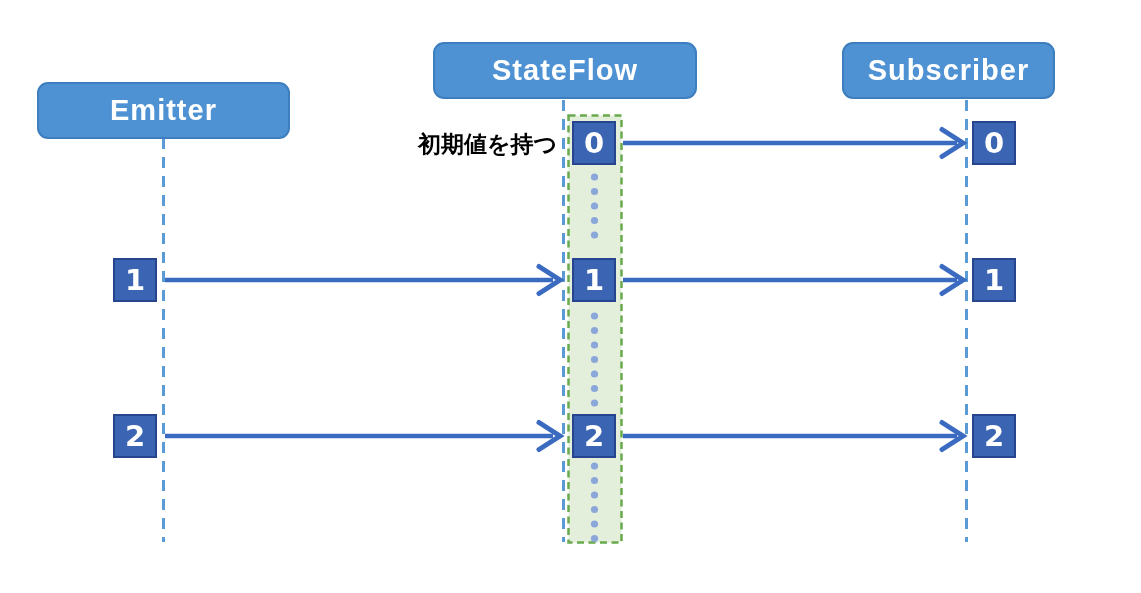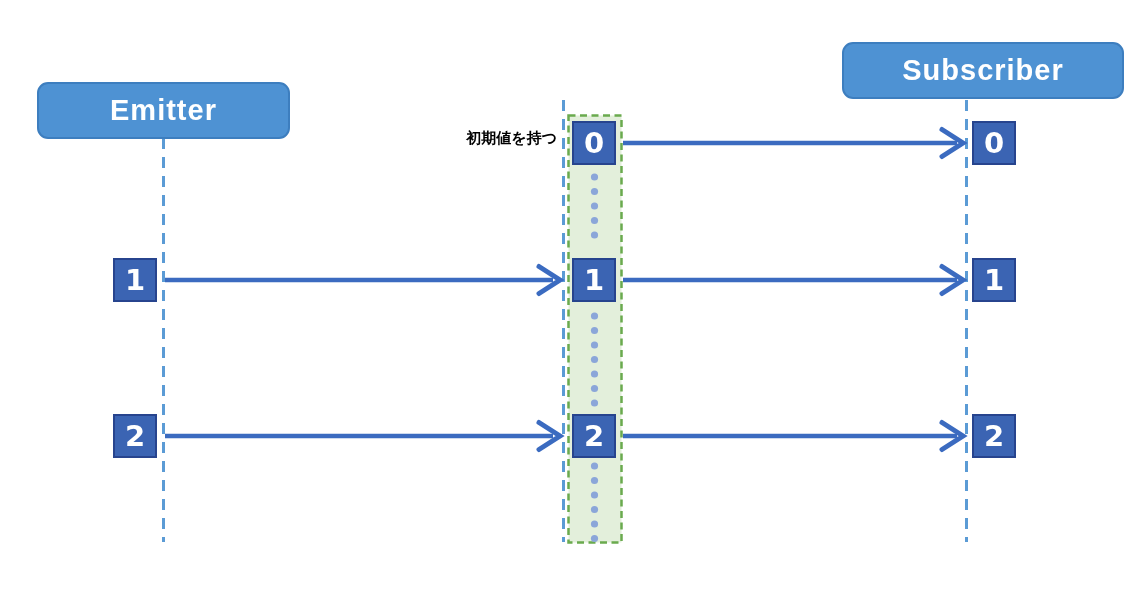--- a/index.html
+++ b/index.html
@@ -27,21 +27,21 @@
     color: var(--header-text, #ffffff);
     font-size: 29px;
     font-weight: bold;
     letter-spacing: 1px;
     display: flex;
     align-items: center;
     justify-content: center;
   }
   .hdr-emitter    { left: 37px;  width: 253px; margin-top: 40px; }
   .hdr-stateflow  { left: 433px; width: 264px; }
-  .hdr-subscriber { left: 842px; width: 282px; }
+  .hdr-subscriber { left: 842px; width: 213px; }
   .value-box {
     position: absolute;
     width: 44px;
     height: 44px;
     box-sizing: border-box;
     background: var(--value-fill, #3b64b3);
     border: 2.5px solid var(--value-border, #27448e);
     color: var(--value-text, #ffffff);
     font-family: "DejaVu Sans", "Liberation Sans", sans-serif;
     font-size: 29px;
@@ -50,21 +50,21 @@
     align-items: center;
     justify-content: center;
   }
   .annotation {
     position: absolute;
     left: 395px;
     top: 129px;
     width: 162px;
     text-align: right;
     color: var(--annotation-text, #000000);
-    font-size: 15px;
+    font-size: 23px;
     font-weight: bold;
     white-space: nowrap;
   }
   .lifeline  { stroke: var(--lifeline, #5b9bd5); stroke-width: 3; stroke-dasharray: 11 8; fill: none; }
   .buffer    { fill: var(--container-fill, #e3efdb); stroke: var(--container-border, #6aaa4e); stroke-width: 2.5; stroke-dasharray: 7 4.5; }
   .arrow-line { stroke: var(--arrow, #3b6bc0); stroke-width: 4.5; fill: none; }
   .arrow-head { stroke: var(--arrow, #3b6bc0); stroke-width: 5;   fill: none; stroke-linecap: round; stroke-linejoin: miter; }
   .dot { fill: var(--dot, #8ba6d9); }
 </style>
 </head>
@@ -123,20 +123,23 @@
     </g>
     <g>
       <line class="arrow-line" x1="623" y1="436" x2="957" y2="436"></line>
       <polyline class="arrow-head" points="942,422.5 963,436 942,449.5"></polyline>
     </g>
   </svg>
 
   <div class="lane-header hdr-emitter">
     <span>Emitter</span>
   </div>
+  <div class="lane-header hdr-stateflow">
+    <span>StateFlow</span>
+  </div>
   <div class="lane-header hdr-subscriber">
     <span>Subscriber</span>
   </div>
 
   <div class="annotation">初期値を持つ</div>
 
   <div class="value-box" style="left:572px; top:121px;">0</div>
   <div class="value-box" style="left:572px; top:258px;">1</div>
   <div class="value-box" style="left:572px; top:414px;">2</div>
 

